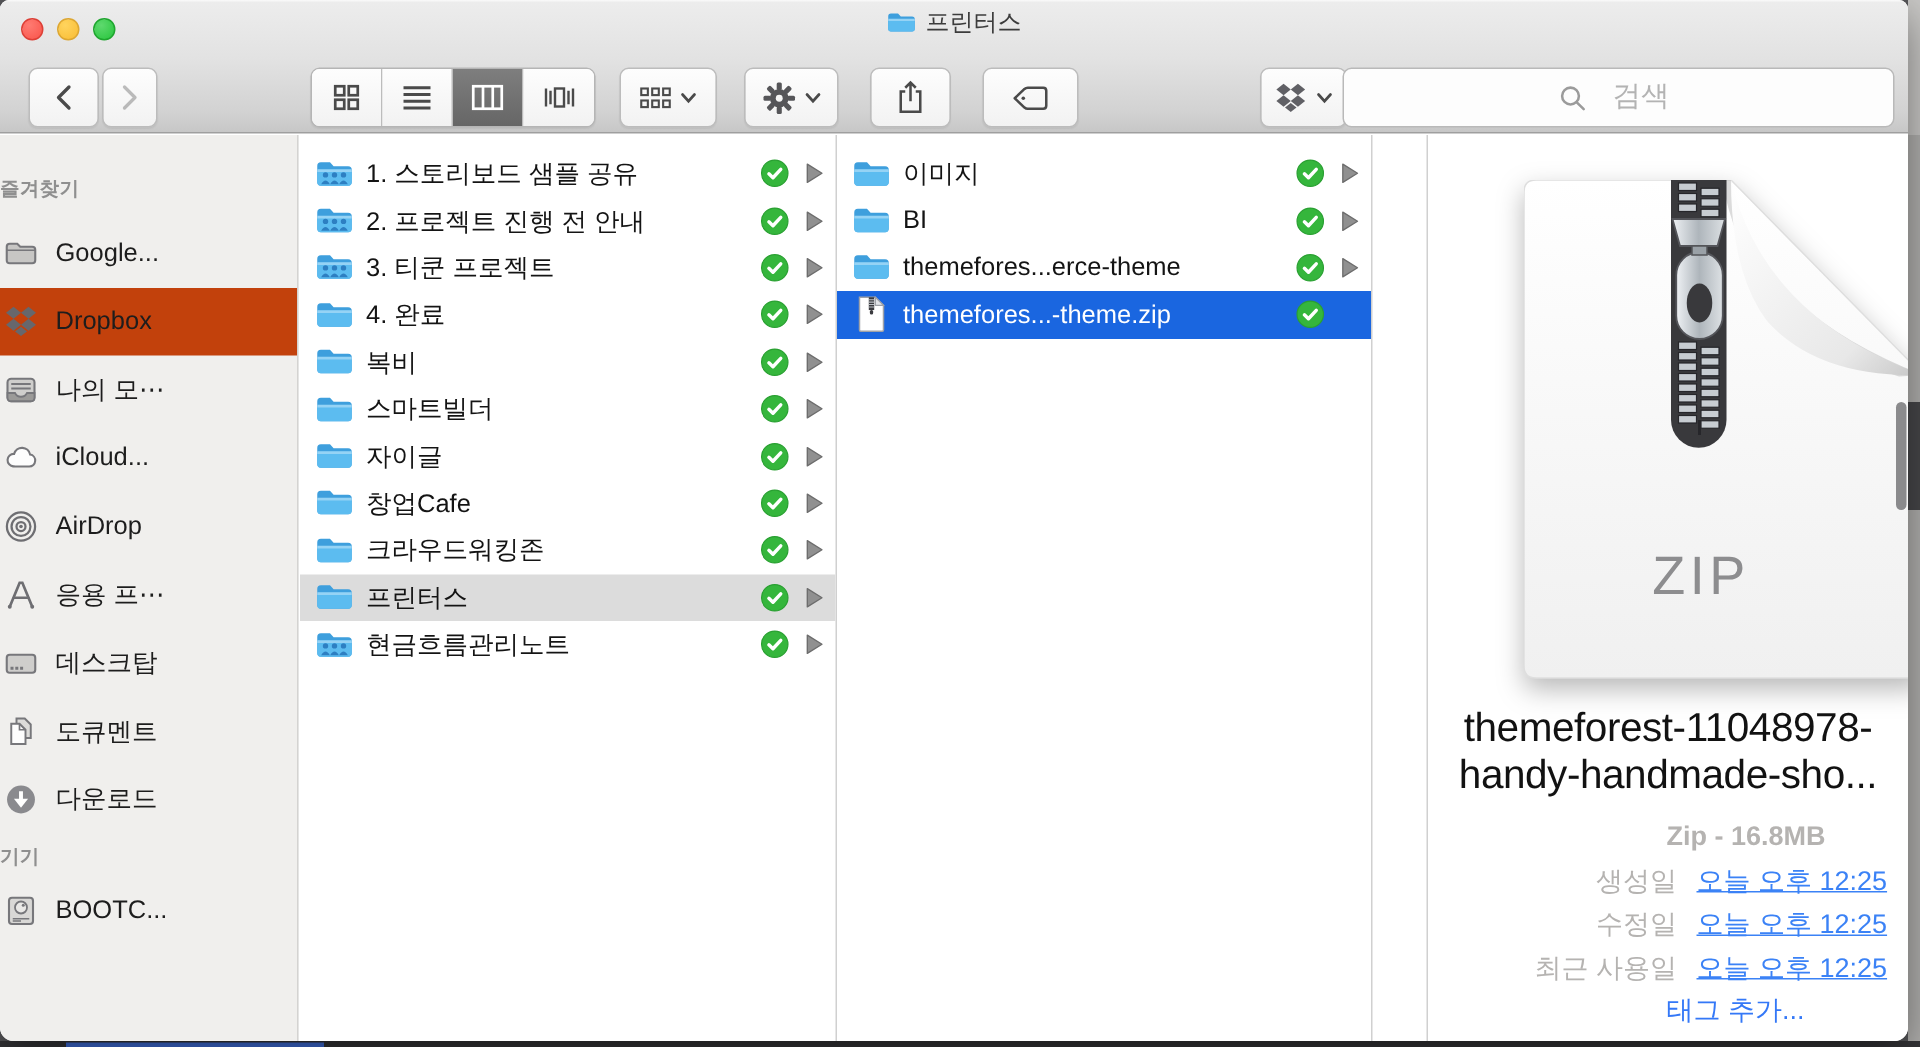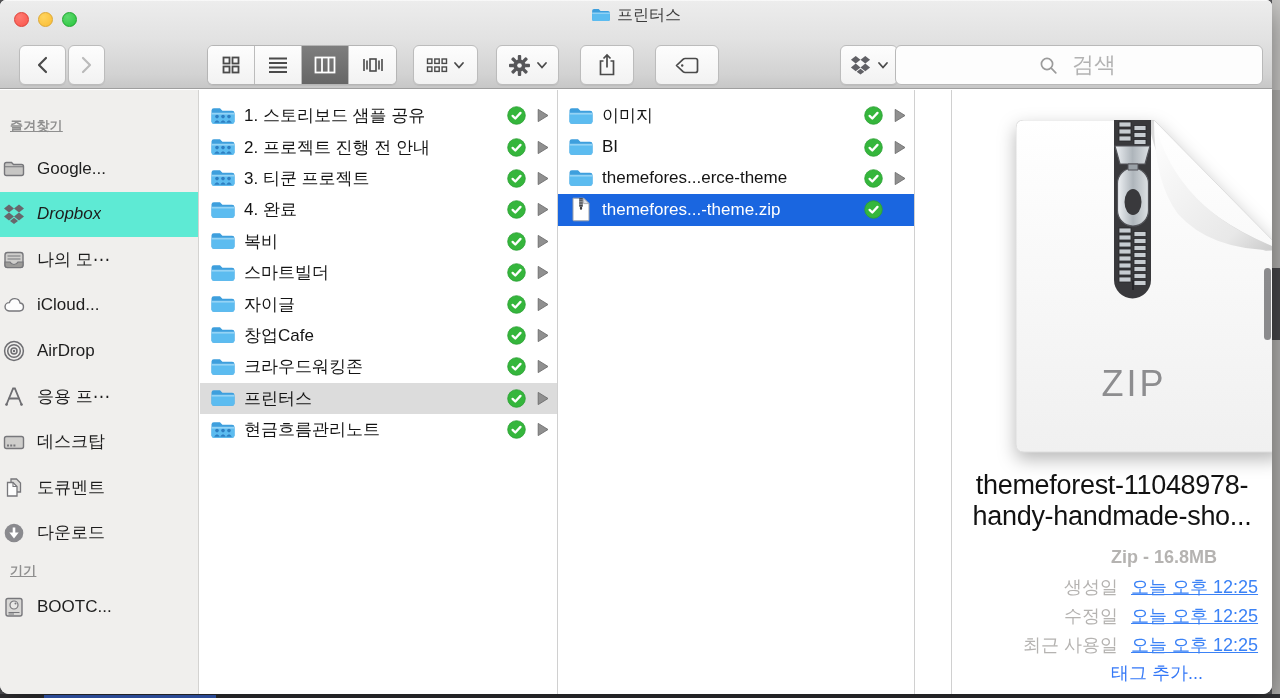--- a/index.html
+++ b/index.html
@@ -36,30 +36,30 @@
 
   .tbtn{position:absolute;top:45px;height:40px;border:1px solid #bcbcbc;border-radius:6px;
     background:linear-gradient(180deg,#fdfdfd,#f2f2f2);display:flex;align-items:center;justify-content:center;gap:5px;
     box-shadow:0 1px 1px rgba(0,0,0,.06);}
   .tbtn.disabled svg{opacity:.35;}
   .seg{position:absolute;top:45px;left:207px;height:40px;display:flex;border:1px solid #b5b5b5;border-radius:6px;overflow:hidden;background:#f6f6f6;box-shadow:0 1px 1px rgba(0,0,0,.06);}
   .seg-cell{width:47px;height:100%;display:flex;align-items:center;justify-content:center;border-right:1px solid #bcbcbc;background:linear-gradient(180deg,#fdfdfd,#f2f2f2);}
   .seg-cell:last-child{border-right:none;}
   .seg-cell.selected{background:linear-gradient(180deg,#7e7e7e,#666);}
   .search{position:absolute;top:45px;left:895px;width:368px;height:40px;border:1px solid #b9b9b9;border-radius:6px;background:#fdfdfd;}
-  .search input{position:absolute;inset:0;border:none;outline:none;background:transparent;text-align:center;font-size:22px;color:#333;padding-left:30px;font-family:inherit;}
+  .search input{position:absolute;inset:0;border:none;outline:none;background:transparent;text-align:center;font-size:19px;color:#333;padding-left:30px;font-family:inherit;}
   .search input::placeholder{color:#b3b3b3;}
   .search .mag{position:absolute;left:calc(50% - 40px);top:10px;}
 
   
   .sidebar{position:absolute;left:0;top:90px;bottom:0;width:199px;background:#f0efed;border-right:1px solid #d4d3d1;padding-top:16px;}
-  .side-header{height:40px;display:flex;align-items:center;padding-left:10px;font-size:13px;color:#8f8f8f;font-weight:700;letter-spacing:.2px;text-decoration:underline;}
+  .side-header{height:40px;display:flex;align-items:center;padding-left:0;font-size:13px;color:#8f8f8f;font-weight:700;letter-spacing:.2px;}
   .side-header.second{margin-top:1px;height:28px;}
   .side-item{height:45.5px;display:flex;align-items:center;cursor:default;}
-  .side-item.selected{background:#5eead4;font-style:italic;}
+  .side-item.selected{background:#c2410c;}
   .side-item .sicon{width:28px;height:26px;display:flex;align-items:center;justify-content:center;flex:none;}
   .side-item .slabel{margin-left:9px;font-size:17px;color:#1d1d1d;white-space:nowrap;overflow:hidden;}
 
   
   .pane{position:absolute;top:90px;bottom:0;background:#fff;padding-top:10px;overflow:hidden;}
   .col1{left:200px;width:358px;border-right:1px solid #d0d0d0;}
   .col2{left:558px;width:357px;border-right:1px solid #d0d0d0;}
   .file-row{height:31.4px;display:flex;align-items:center;padding:0 4px 0 10px;}
   .file-row .ficon{width:26px;height:25px;display:flex;align-items:center;justify-content:center;flex:none;}
   .file-row .flabel{margin-left:8px;font-size:17px;color:#141414;white-space:nowrap;overflow:hidden;flex:0 1 auto;}

